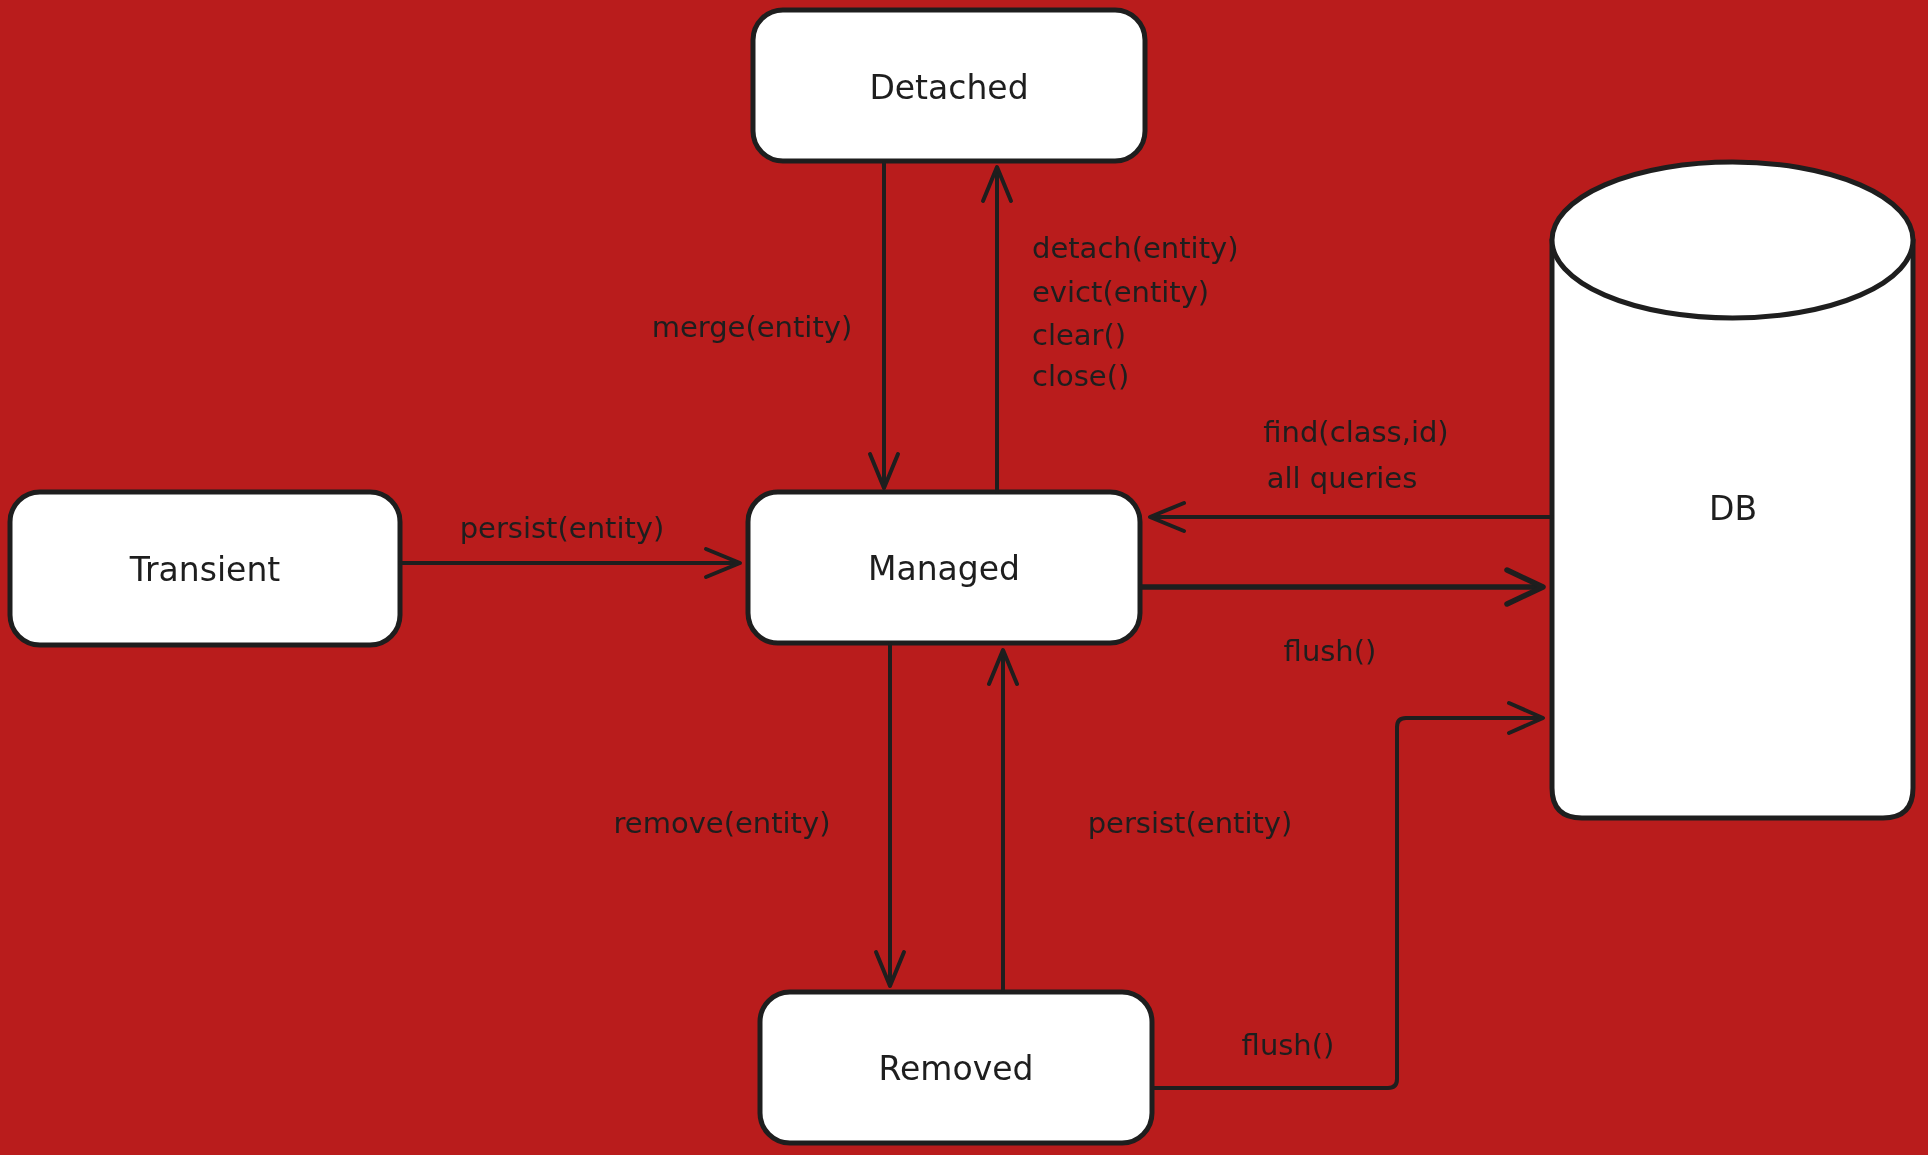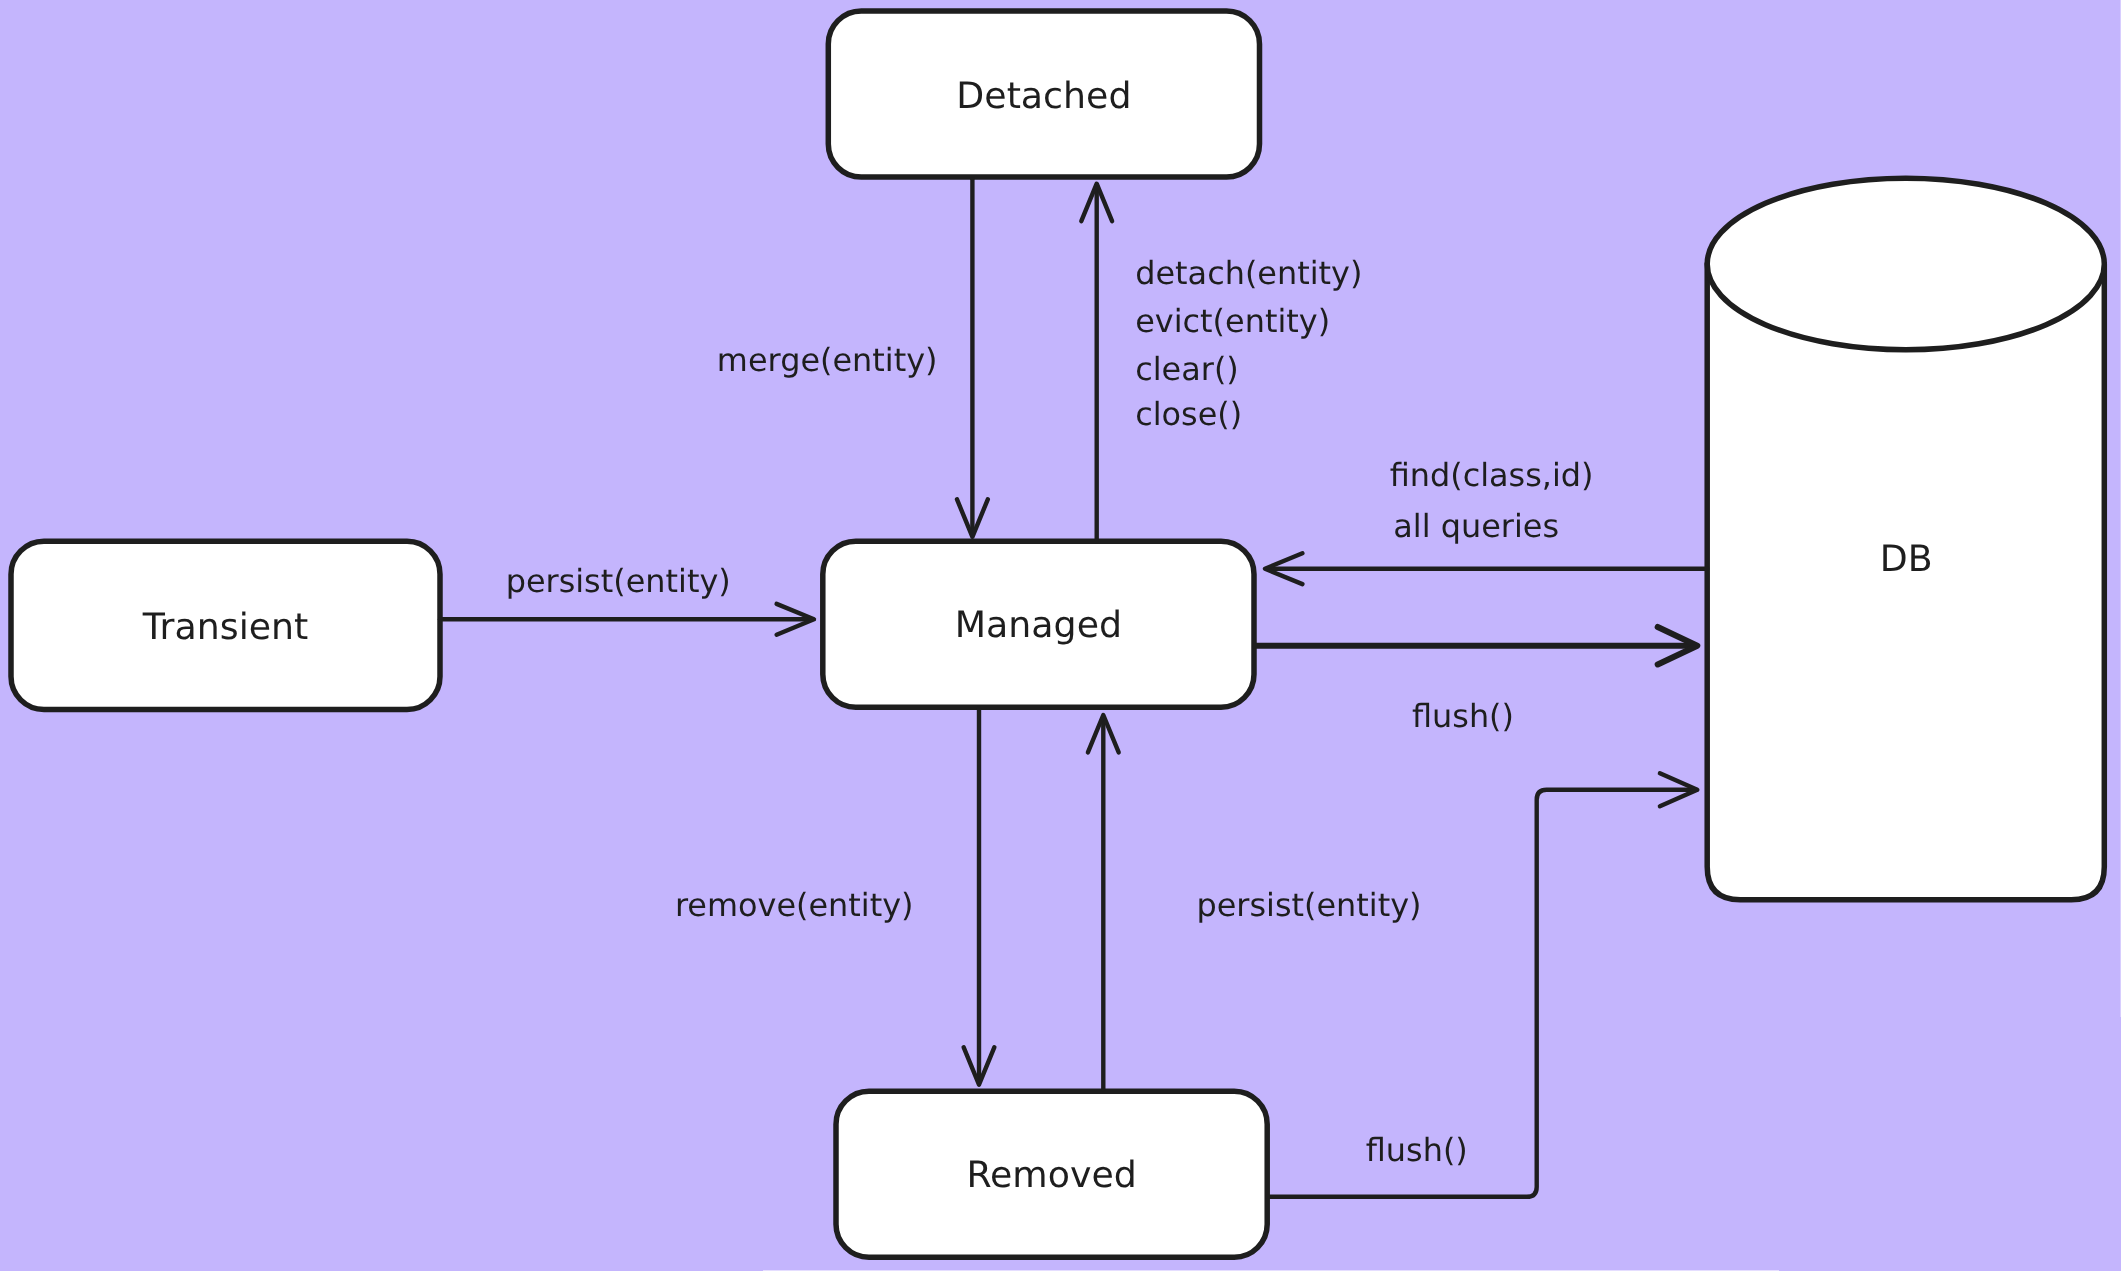--- a/index.html
+++ b/index.html
@@ -4,21 +4,21 @@
 <style>
   html, body {
     margin: 0;
     padding: 0;
     background: #ffffff;
   }
   .stage {
     position: relative;
     width: 1928px;
     height: 1155px;
-    background: #c4b5fd;
+    background: #b91c1c;
     overflow: hidden;
   }
   svg {
     display: block;
   }
   .shape {
     fill: #ffffff;
     stroke: #1e1e1e;
     stroke-width: 5;
     stroke-linejoin: round;

